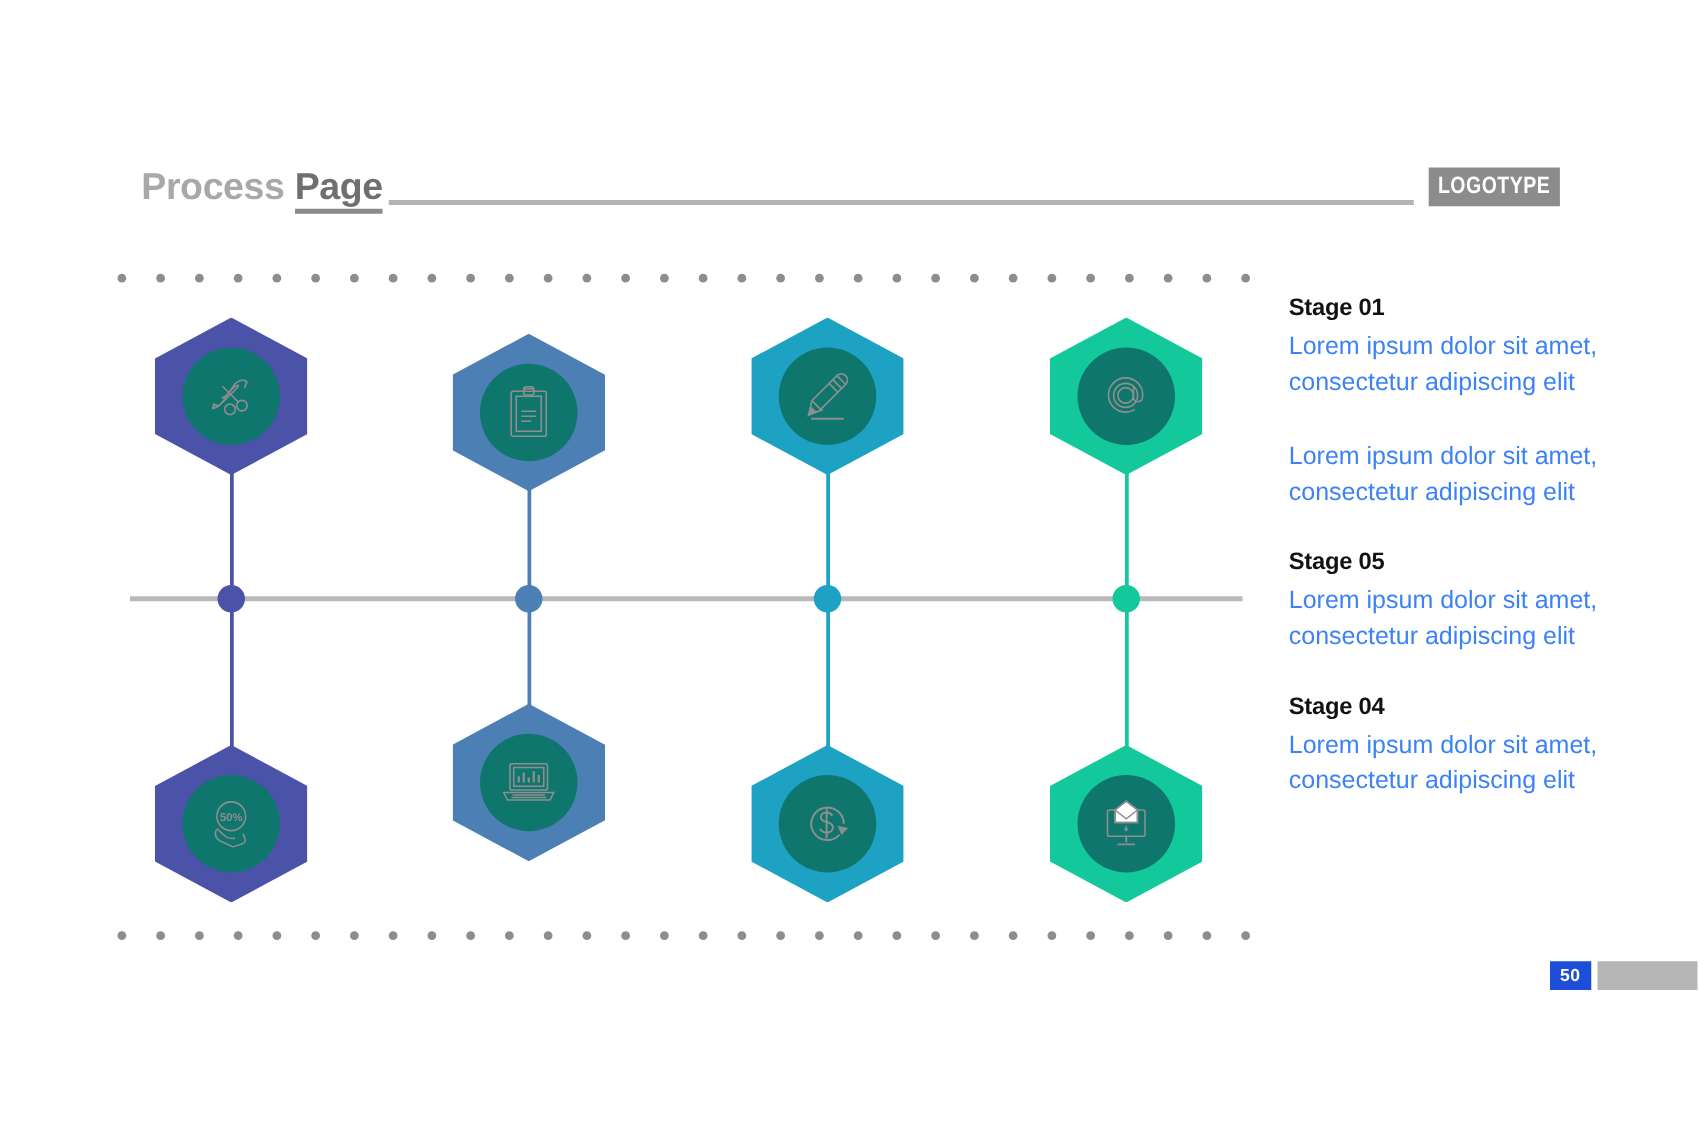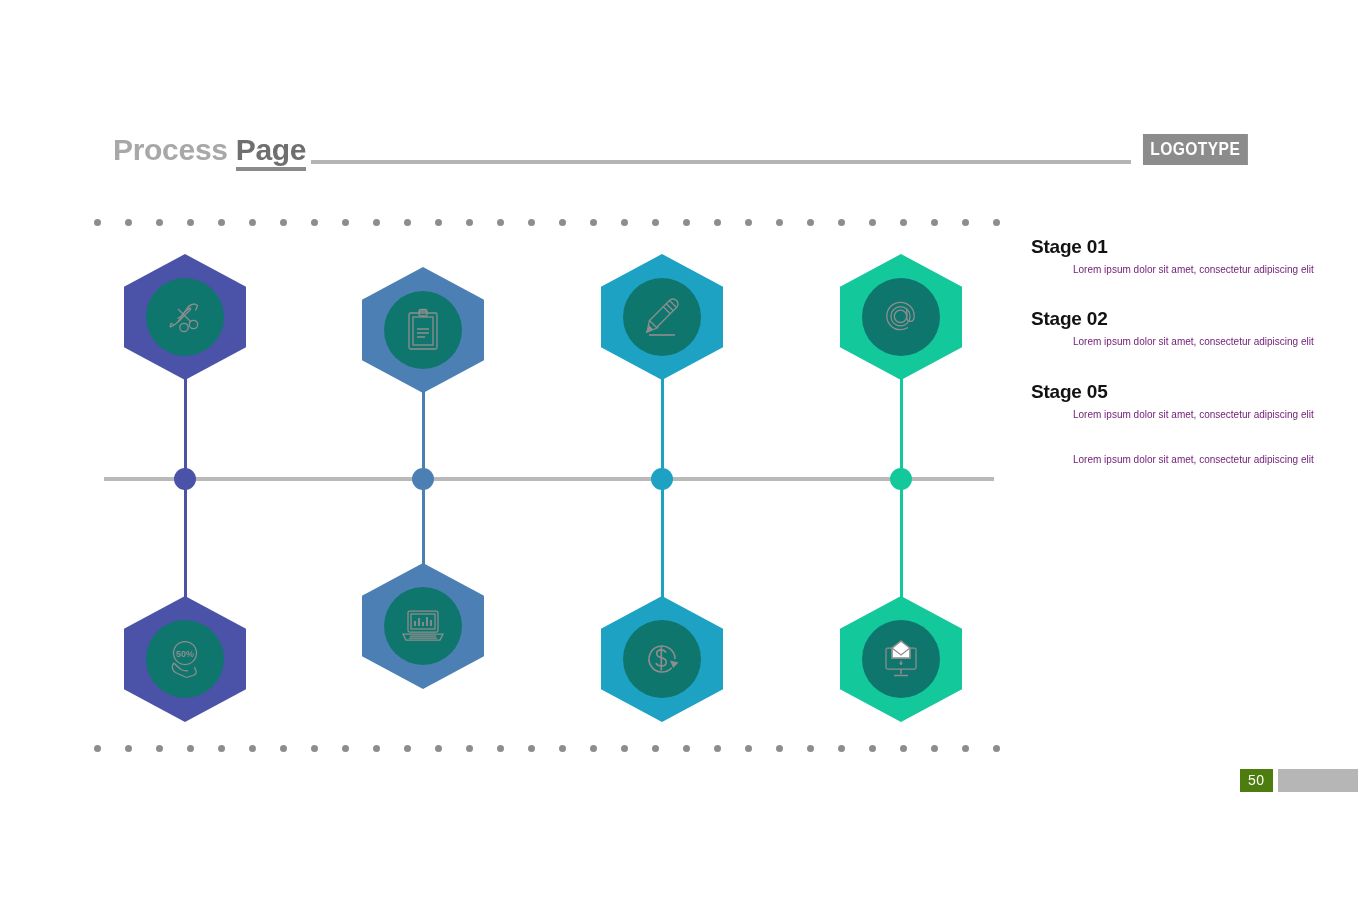--- a/index.html
+++ b/index.html
@@ -51,25 +51,25 @@
     margin-left: -39px; margin-top: -39px; border-radius: 50%;
     background: #0f766e; display: flex; align-items: center; justify-content: center;
   }
   .hex .disc svg { display: block; }
 
   
   .stages { position: absolute; left: 1031px; top: 236px; width: 300px; }
   .stage { margin-bottom: 31px; }
   .stage:last-child { margin-bottom: 0; }
   .stage h3 { font-size: 19px; font-weight: bold; color: #121212; letter-spacing: -0.2px; margin-bottom: 5px; }
-  .stage p { font-size: 10px; line-height: 1.43; color: #701a75; margin-left: 42px; }
+  .stage p { font-size: 20px; line-height: 1.43; color: #3b82f6; }
 
   
   .footer { position: absolute; left: 1240px; top: 769px; display: flex; align-items: stretch; height: 23px; }
-  .pagenum { background: #4d7c0f; color: #fff; font-size: 14px; font-weight: normal; padding: 3px 8px 2px; letter-spacing: 0.5px; }
+  .pagenum { background: #1d4ed8; color: #fff; font-size: 14px; font-weight: bold; padding: 3px 8px 2px; letter-spacing: 0.5px; }
   .footbar { width: 80px; background: #b6b6b6; margin-left: 5px; }
 </style>
 </head>
 <body>
 
 <div class="slide">
 
   <div class="header">
     <div class="title">
       <span class="t-light">Process</span><span>&nbsp;</span><span class="t-dark">Page</span>
@@ -279,28 +279,28 @@
       </div>
     </div>
   </div>
 
   <div class="stages">
     <div class="stage">
       <h3>Stage 01</h3>
       <p>Lorem ipsum dolor sit amet, consectetur adipiscing elit</p>
     </div>
     <div class="stage">
-      <h3>Stage 02</h3>
       <p>Lorem ipsum dolor sit amet, consectetur adipiscing elit</p>
     </div>
     <div class="stage">
       <h3>Stage 05</h3>
       <p>Lorem ipsum dolor sit amet, consectetur adipiscing elit</p>
     </div>
     <div class="stage">
+      <h3>Stage 04</h3>
       <p>Lorem ipsum dolor sit amet, consectetur adipiscing elit</p>
     </div>
   </div>
 
   <div class="footer">
     <div class="pagenum">50</div>
     <div class="footbar"></div>
   </div>
 
 </div>

